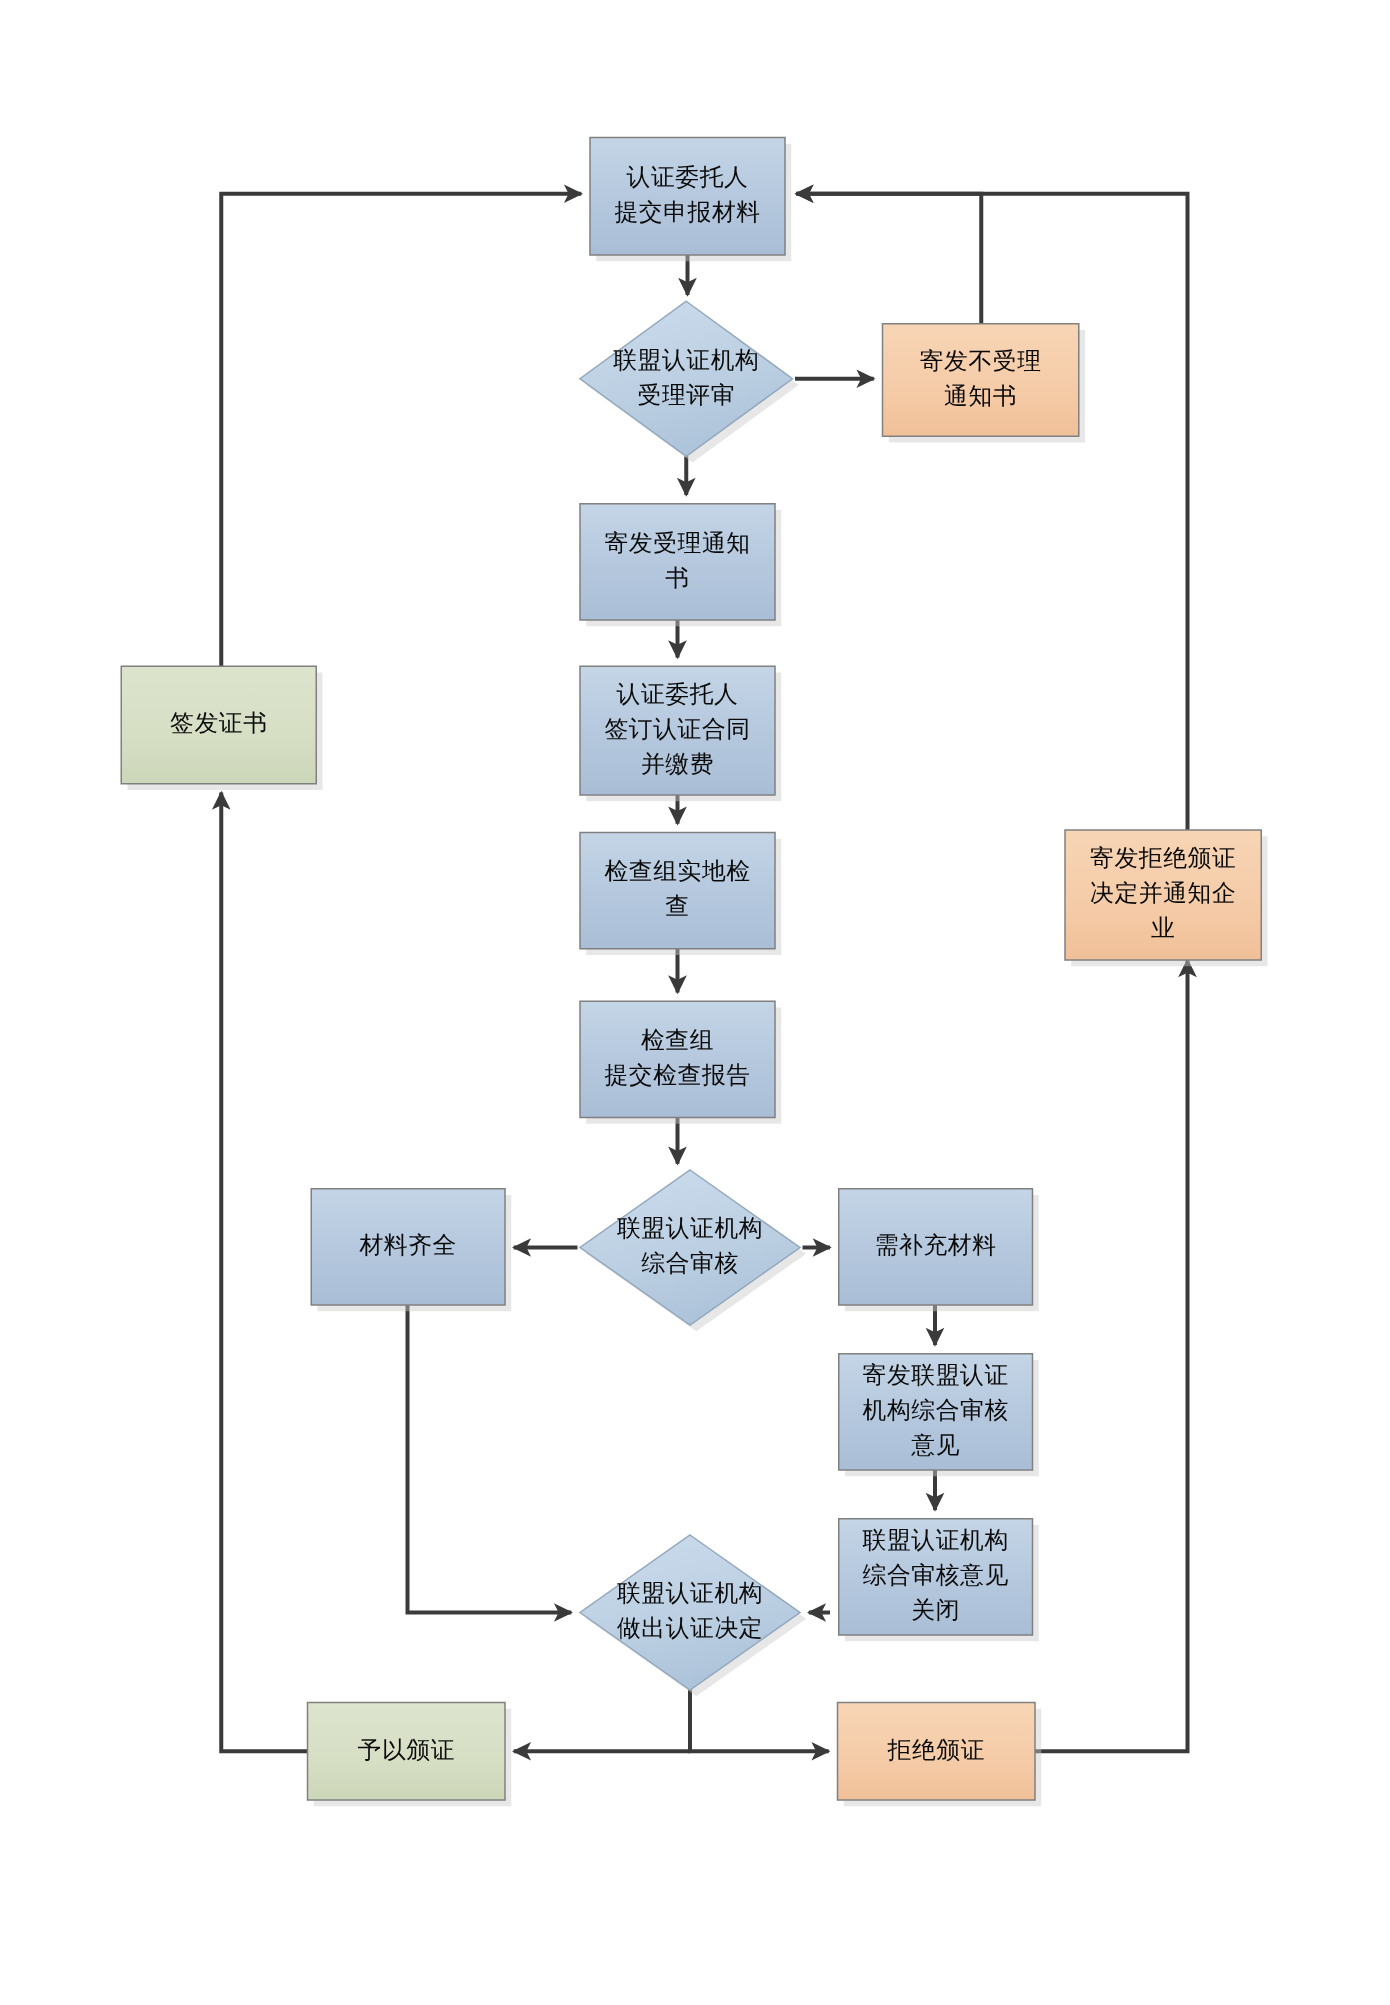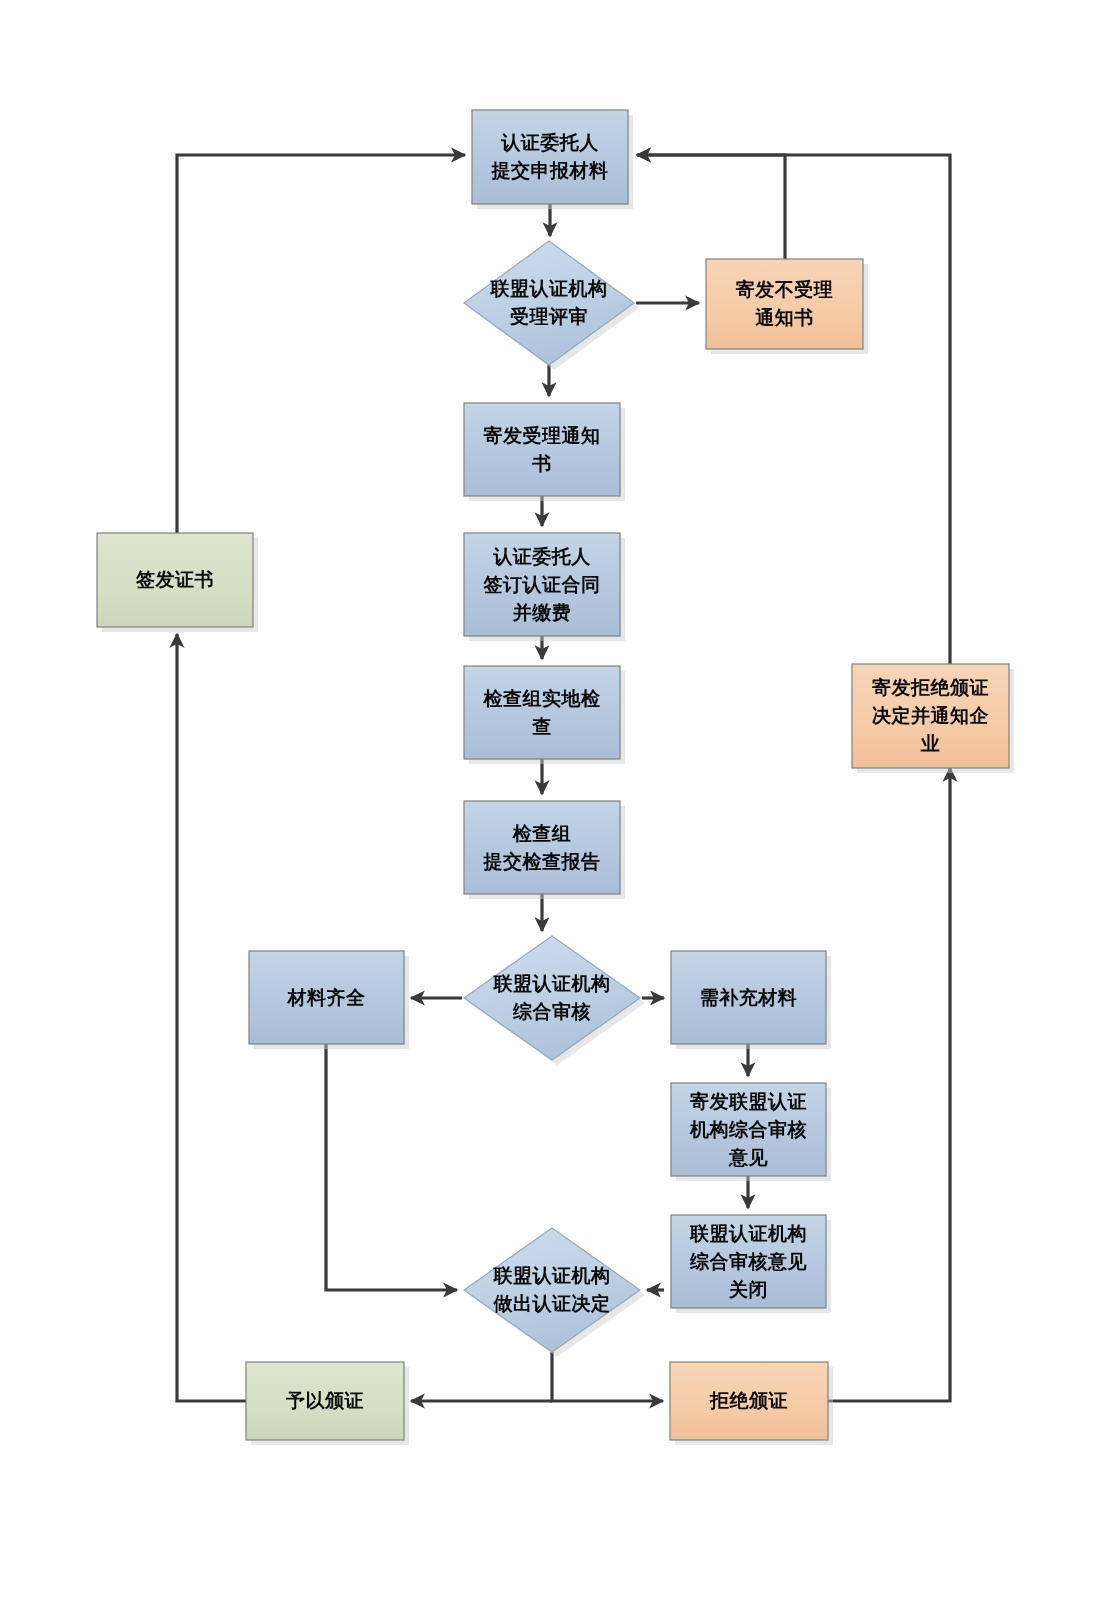--- a/index.html
+++ b/index.html
@@ -10,21 +10,20 @@
   body {
     width: 1112px;
     height: 1604px;
     font-family: "DejaVu Sans", "Liberation Sans", sans-serif;
     overflow: hidden;
   }
   #flow-root {
     position: relative;
     width: 1112px;
     height: 1604px;
-    font-weight: bold;
   }
   svg#flow-svg {
     position: absolute;
     top: 0;
     left: 0;
     width: 1112px;
     height: 1604px;
   }
   .node-label {
     font-family: "DejaVu Sans", "Liberation Sans", sans-serif;

